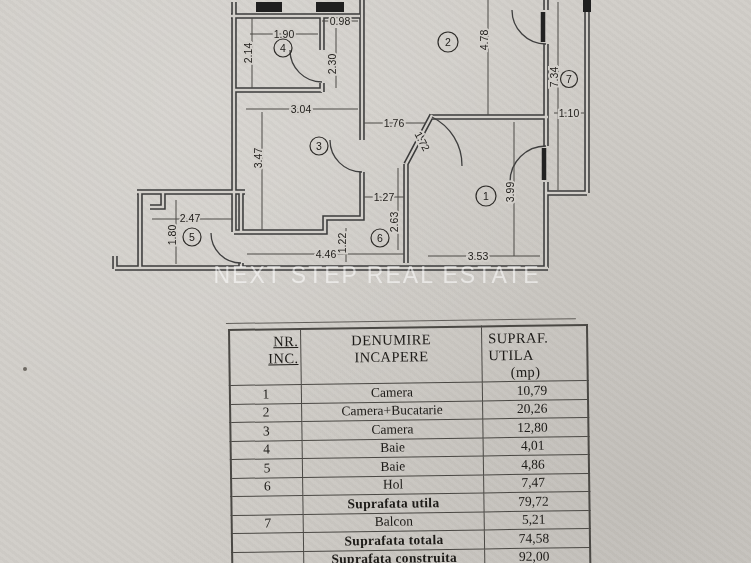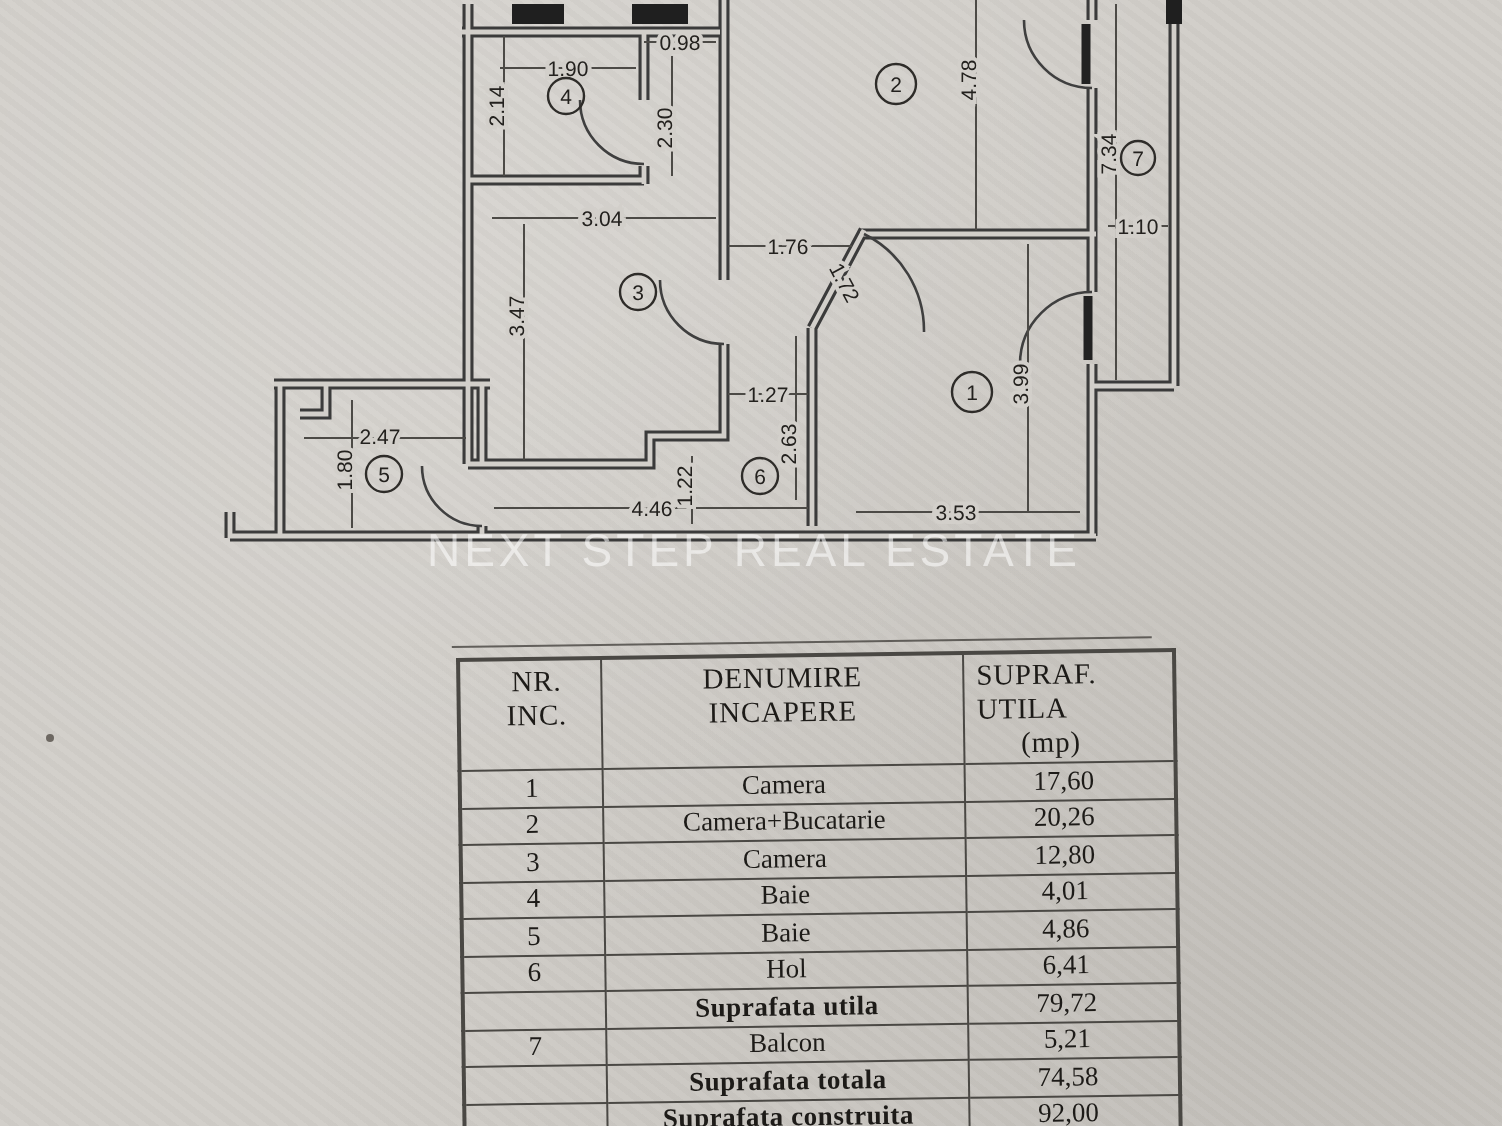--- a/index.html
+++ b/index.html
@@ -33,21 +33,21 @@
     border-top:1.5px solid rgba(60,58,54,.75);}
   table.areas{border-collapse:collapse;background:transparent;
     font-family:"Liberation Serif", serif;color:#1d1b18;}
   table.areas, table.areas td{border:1.6px solid #4a4844;}
   table.areas{border-width:2.4px;}
   td{padding:0 2px;}
   td.h{height:50px;vertical-align:top;font-size:14.5px;letter-spacing:.4px;line-height:17px;padding-top:3px;}
   td.c1{width:60px;text-align:center;}
   td.c2{width:176px;text-align:center;}
   td.c3{width:94px;text-align:center;}
-  td.h.c1{text-align:center;padding-left:8px;}
+  td.h.c1{text-align:right;padding-left:8px;text-decoration:underline;}
   td.h.c3{text-align:left;padding-left:6px;}
   .mp{padding-left:22px;}
   tr.r td{height:17.5px;font-size:13.5px;line-height:14px;}
   tr.r td.c3{padding-right:8px;}
   tr.brow td.c2{font-weight:bold;letter-spacing:.3px;}
   .speck{position:absolute;left:23px;top:367px;width:4px;height:4px;border-radius:50%;
     background:#4b463f;opacity:.75;}
 </style>
 </head>
 <body>
@@ -178,21 +178,21 @@
         </td>
         <td class="h c3">
           <div>SUPRAF.</div>
           <div>UTILA</div>
           <div class="mp">(mp)</div>
         </td>
       </tr>
       <tr class="r">
         <td class="c1">1</td>
         <td class="c2">Camera</td>
-        <td class="c3">17,60</td>
+        <td class="c3">10,79</td>
       </tr>
       <tr class="r">
         <td class="c1">2</td>
         <td class="c2">Camera+Bucatarie</td>
         <td class="c3">20,26</td>
       </tr>
       <tr class="r">
         <td class="c1">3</td>
         <td class="c2">Camera</td>
         <td class="c3">12,80</td>
@@ -203,21 +203,21 @@
         <td class="c3">4,01</td>
       </tr>
       <tr class="r">
         <td class="c1">5</td>
         <td class="c2">Baie</td>
         <td class="c3">4,86</td>
       </tr>
       <tr class="r">
         <td class="c1">6</td>
         <td class="c2">Hol</td>
-        <td class="c3">6,41</td>
+        <td class="c3">7,47</td>
       </tr>
       <tr class="r brow">
         <td class="c1"></td>
         <td class="c2">Suprafata utila</td>
         <td class="c3">79,72</td>
       </tr>
       <tr class="r">
         <td class="c1">7</td>
         <td class="c2">Balcon</td>
         <td class="c3">5,21</td>

